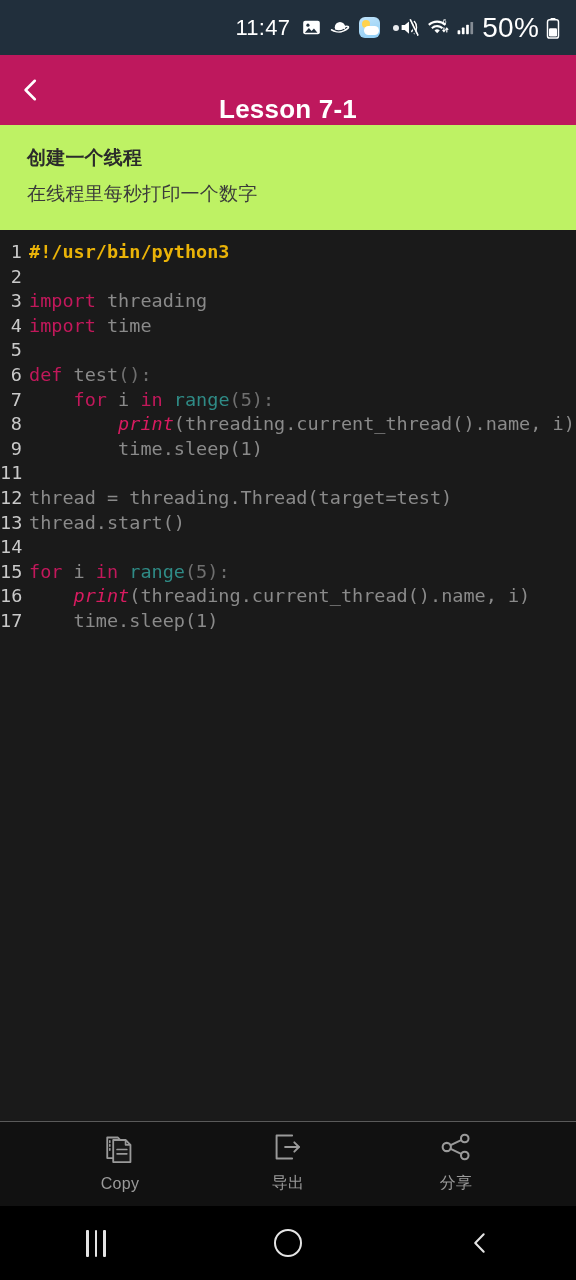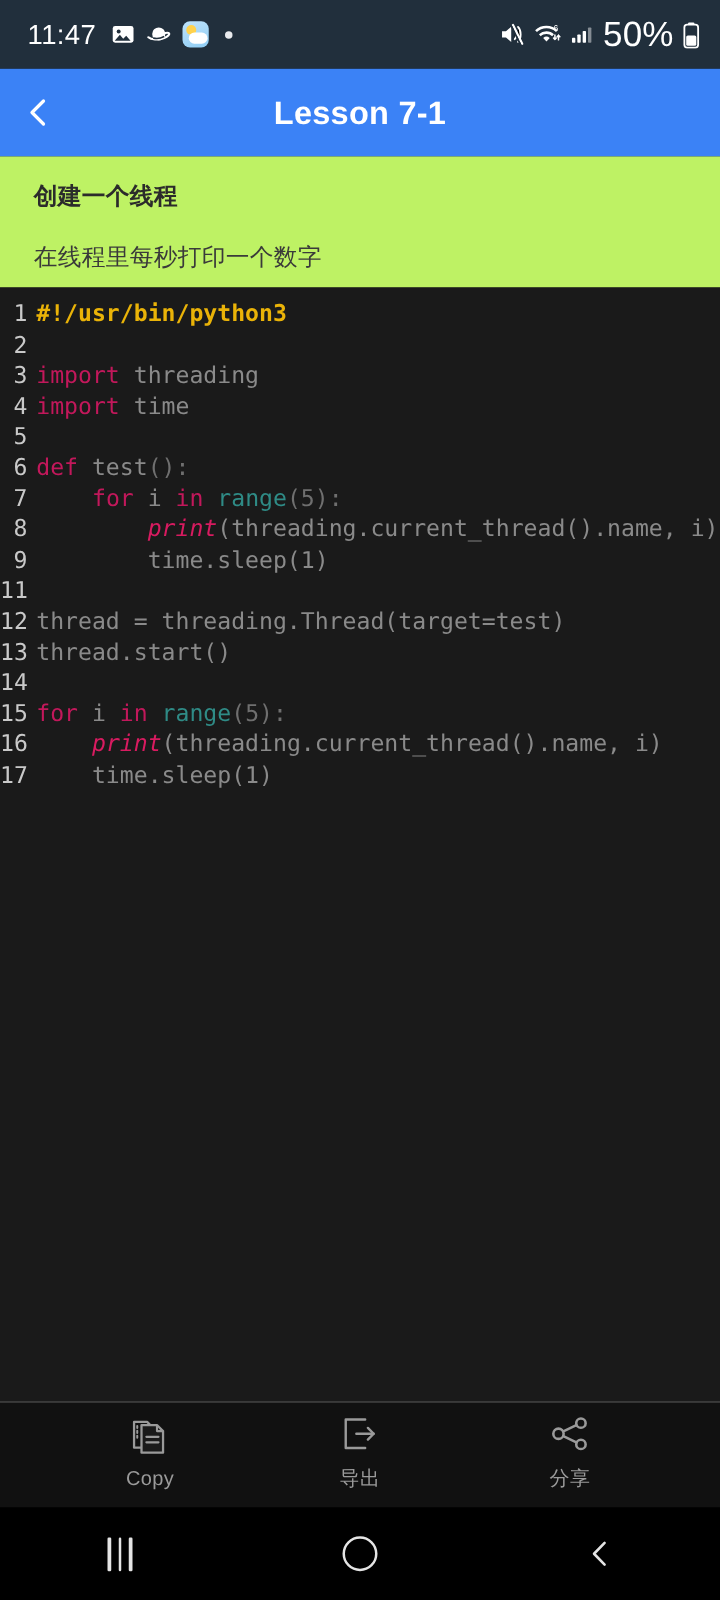--- a/index.html
+++ b/index.html
@@ -7,21 +7,21 @@
     width:576px; height:1280px; overflow:hidden;
     background:#000;
     font-family:"Liberation Sans","DejaVu Sans",sans-serif;
     -webkit-font-smoothing:antialiased;
   }
   .phone { width:576px; height:1280px; position:relative; display:flex; flex-direction:column; }
 
   
   .statusbar {
     height:55px; background:#212f3c; color:#fff;
-    display:flex; align-items:center; justify-content:space-between;
+    display:flex; align-items:center; justify-content:flex-end;
     padding:0 16px 0 22px; flex:0 0 55px;
   }
   .sb-left { display:flex; align-items:center; gap:9px; }
   .sb-clock { font-size:22px; font-weight:400; letter-spacing:.3px; margin-right:3px; }
   .sb-right { display:flex; align-items:center; gap:7px; }
   .sb-pct { font-size:28px; font-weight:400; letter-spacing:.2px; }
   .ico { display:block; }
   .appicon-weather {
     width:21px;height:21px;border-radius:6px;
     background:linear-gradient(160deg,#bfe3fb 0%,#8fcdf4 100%);
@@ -32,39 +32,39 @@
     background:#ffd24d;
   }
   .appicon-weather::after{
     content:"";position:absolute;right:1px;bottom:3px;width:15px;height:9px;border-radius:9px;
     background:#fff;
   }
   .dot-ind { width:6px;height:6px;border-radius:50%;background:#e8eaed;margin-left:4px; }
 
   
   .header {
-    height:70px; background:#3b82f6; color:#fff;
-    display:flex; align-items:center; position:relative; flex:0 0 70px;
+    height:70px; background:#be185d; color:#fff;
+    display:flex; align-items:flex-end; position:relative; flex:0 0 70px;
   }
   .back-btn {
     width:62px;height:70px;display:flex;align-items:center;justify-content:center;
     cursor:pointer;
   }
   .header-title {
     position:absolute; left:0; right:0; text-align:center;
     font-size:26px; font-weight:700; letter-spacing:.2px; pointer-events:none;
   }
 
   
   .descband {
     background:#bef264; flex:0 0 105px;
     padding:21px 0 0 27px;
   }
   .desc-title { font-size:19px; font-weight:700; color:#2b2b2b; letter-spacing:.2px; line-height:1.3; }
-  .desc-sub   { font-size:19px; font-weight:400; color:#3a3a3a; letter-spacing:.2px; margin-top:24px; line-height:1.3; }
+  .desc-sub   { font-size:19px; font-weight:400; color:#3a3a3a; letter-spacing:.2px; margin-top:11px; line-height:1.3; }
 
   
   .codearea {
     flex:1 1 auto; background:#1a1a1a; overflow:hidden; position:relative;
     padding-top:10px;
   }
   .code-list { list-style:none; }
   .code-row {
     display:flex; align-items:flex-start;
     height:24.6px; line-height:24.6px; white-space:pre;

